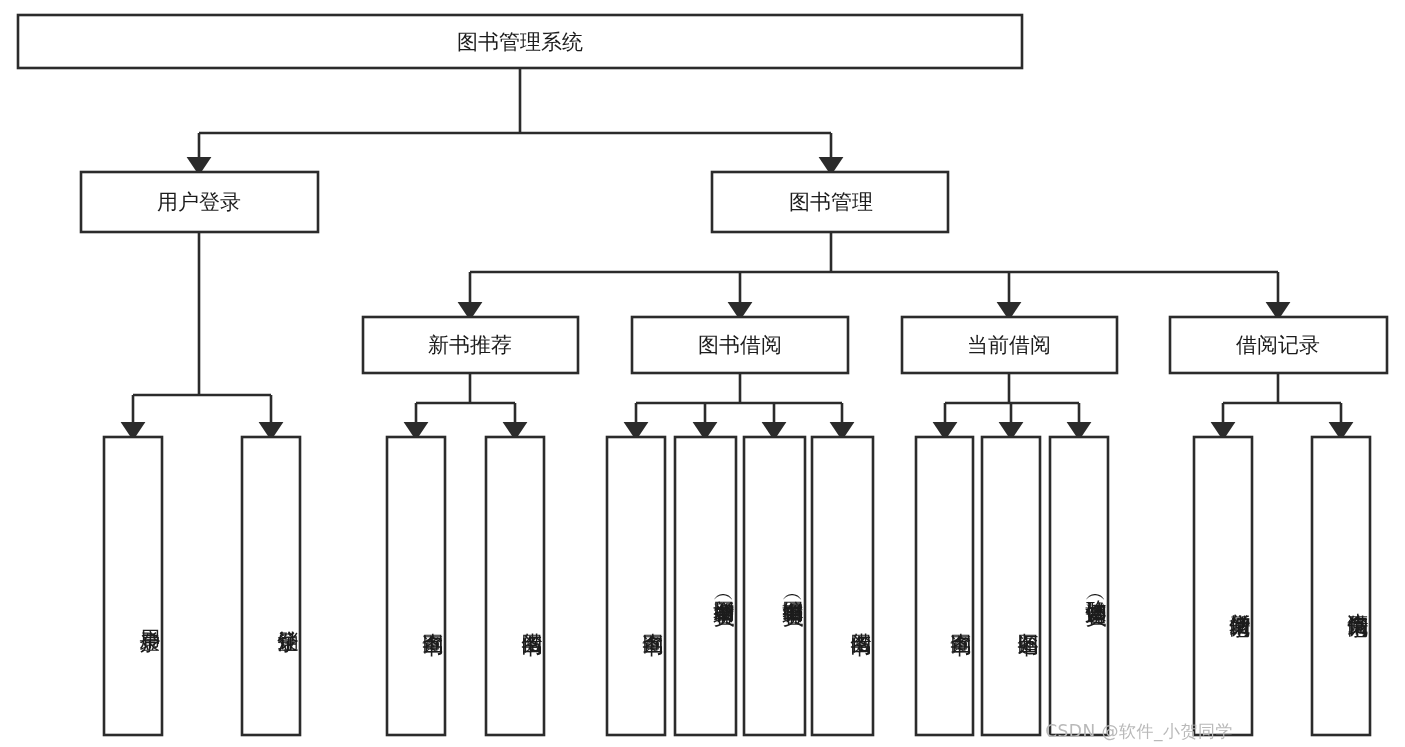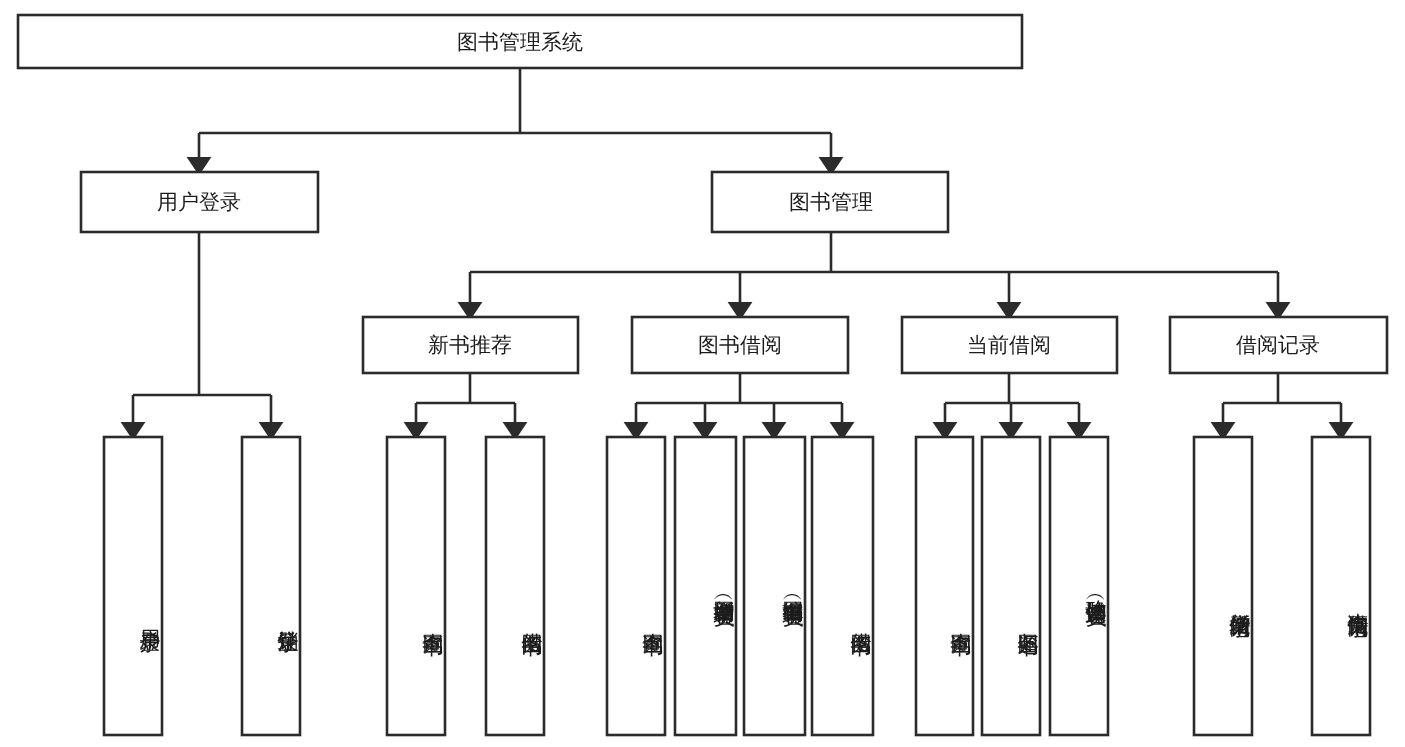--- a/index.html
+++ b/index.html
@@ -184,13 +184,14 @@
   <div class="vlabel-wrap" style="left:607px; top:505px; width:58px; height:225px;">查询图书</div>
   <div class="vlabel-wrap" style="left:675px; top:445px; width:61px; height:285px;">新增图书（管理员）</div>
   <div class="vlabel-wrap" style="left:744px; top:445px; width:61px; height:285px;">编辑图书（管理员）</div>
   <div class="vlabel-wrap" style="left:812px; top:505px; width:61px; height:225px;">借阅图书</div>
   <div class="vlabel-wrap" style="left:916px; top:505px; width:57px; height:225px;">查询图书</div>
   <div class="vlabel-wrap" style="left:982px; top:505px; width:58px; height:225px;">归还图书</div>
   <div class="vlabel-wrap" style="left:1050px; top:445px; width:58px; height:285px;">确认归还（管理员）</div>
   <div class="vlabel-wrap" style="left:1194px; top:468px; width:58px; height:262px;">新增借阅记录</div>
   <div class="vlabel-wrap" style="left:1312px; top:468px; width:58px; height:262px;">查询借阅记录</div>
 
+  <div class="watermark">CSDN @软件_小贺同学</div>
 </div>
 
 </body></html>

